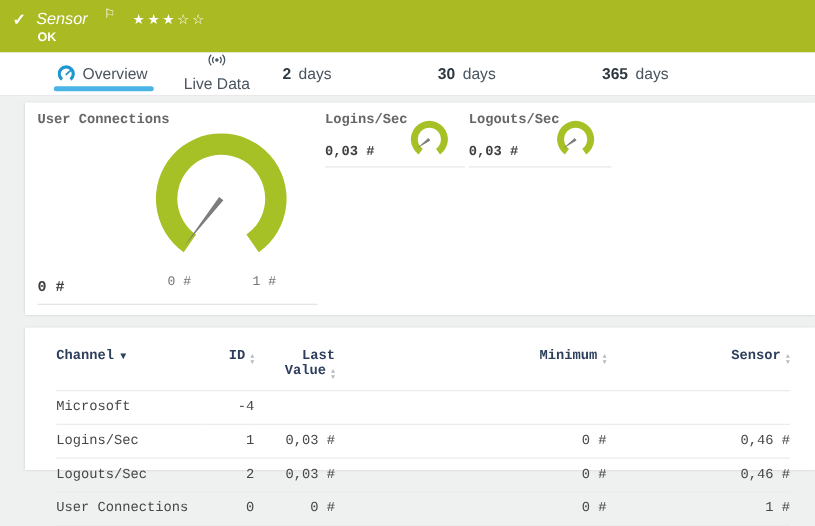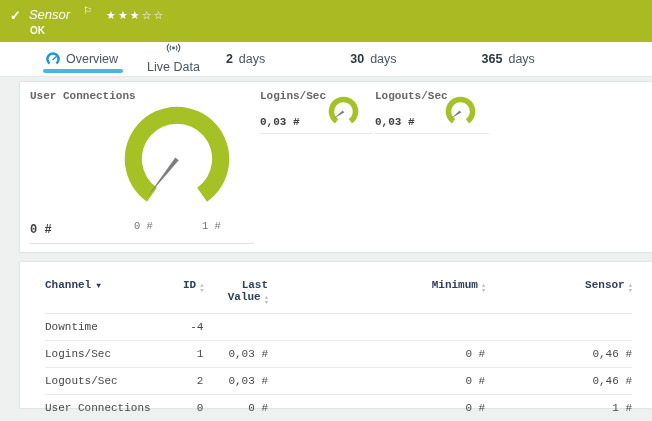--- a/index.html
+++ b/index.html
@@ -44,21 +44,21 @@
   .gap52 { margin-left:85px; }
   .tab svg { display:block; }
 
   
   .card {
     position:absolute; left:20px; width:632px; background:#fff;
     box-shadow:0 0 2px rgba(0,0,0,.15);
     font-family:Liberation Mono, monospace;
   }
   .card.gauges { top:82px; height:170px; }
-  .card.table-card { top:262px; height:146px; }
+  .card.table-card { top:262px; height:114px; }
 
   
   .gcell { position:absolute; }
   .gcell-big  { left:10px; top:6px; width:224px; height:156px; border-bottom:1px solid #e4e4e4; }
   .gcell-sm1  { left:240px; top:6px; width:112px; height:46px; border-bottom:1px solid #e8e8e8; }
   .gcell-sm2  { left:355px; top:6px; width:114px; height:46px; border-bottom:1px solid #e8e8e8; }
   .gtitle { position:absolute; left:0; top:2px; font-size:11px; font-weight:bold; color:#666; }
   .gvalue-big { position:absolute; left:0; bottom:6px; font-size:12px; font-weight:bold; color:#3f3f3f; }
   .gvalue-sm  { position:absolute; left:0; top:28px; font-size:11px; font-weight:bold; color:#3f3f3f; }
   .gauge-big-svg { position:absolute; left:90px; top:12px; }
@@ -206,21 +206,21 @@
           <th class="ar">
             <span>Sensor</span><span class="sort">
                 <i>▲</i>
                 <i>▼</i>
               </span>
           </th>
         </tr>
       </thead>
       <tbody>
         <tr>
-          <td class="al">Downtime</td>
+          <td class="al">Microsoft</td>
           <td class="ar">-4</td>
           <td class="ar"></td>
           <td class="ar"></td>
           <td class="ar"></td>
         </tr>
         <tr>
           <td class="al">Logins/Sec</td>
           <td class="ar">1</td>
           <td class="ar">0,03 #</td>
           <td class="ar">0 #</td>

